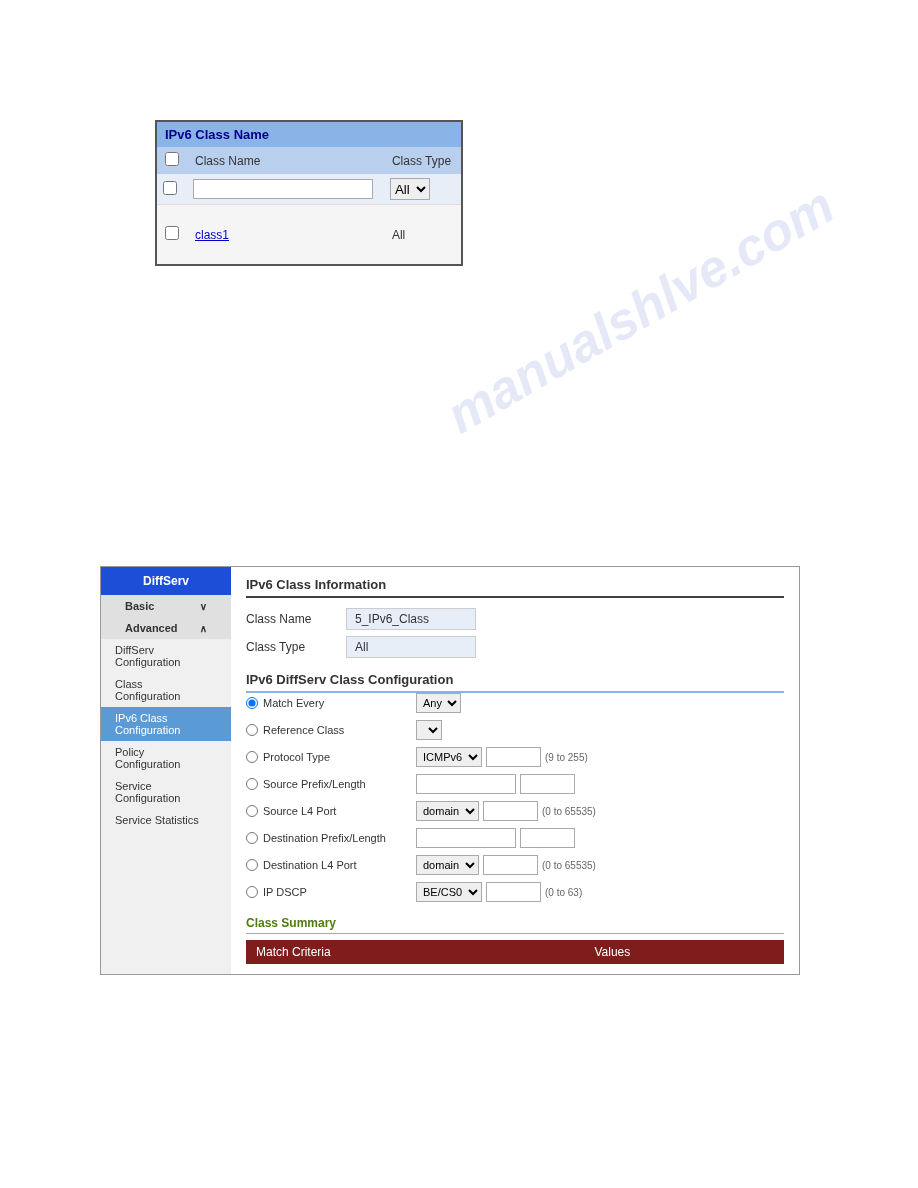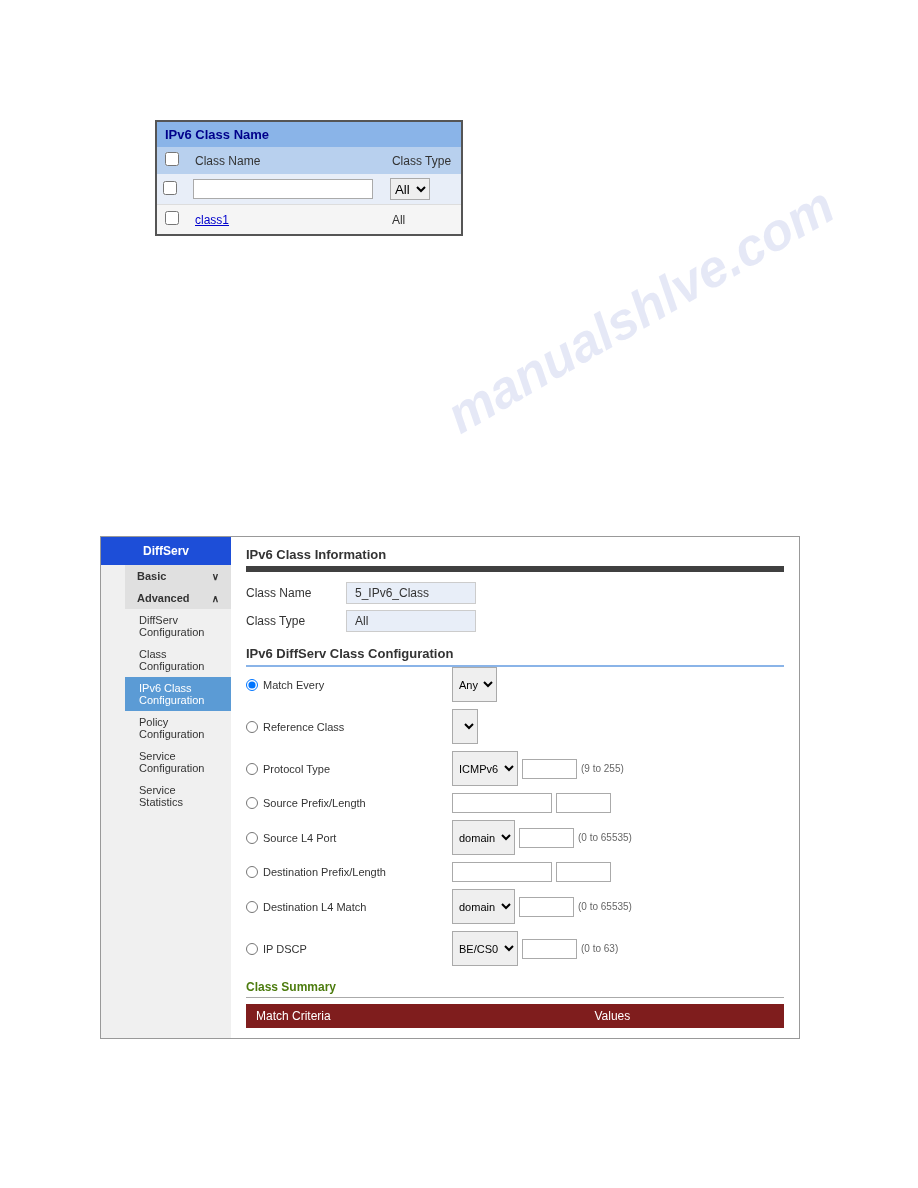--- a/index.html
+++ b/index.html
@@ -67,21 +67,21 @@
     .top-table thead th:first-child {
       width: 28px;
     }
 
     .top-table tbody tr.input-row td {
       padding: 4px 6px;
       background: #e8eef8;
     }
 
     .top-table tbody tr.data-row td {
-      padding: 6px 8px;
+      padding: 21px 8px;
       background: #f5f5f5;
       border-top: 1px solid #ddd;
     }
 
     .top-table input[type="text"] {
       width: 180px;
       height: 20px;
       border: 1px solid #aaa;
       background: #fff;
       padding: 2px 4px;
@@ -126,28 +126,27 @@
     .sidebar-title {
       background: #1d4ed8;
       color: #fff;
       text-align: center;
       padding: 7px 5px;
       font-size: 12px;
       font-weight: bold;
     }
 
     .sidebar-item {
-      padding: 5px 12px;
+      padding: 5px 24px;
       cursor: pointer;
       font-size: 11px;
       color: #333;
       display: flex;
       align-items: center;
       justify-content: space-between;
-      margin-left: 24px;
     }
 
     .sidebar-item.active {
       background: #5b9bd5;
       color: #fff;
     }
 
     .sidebar-item.section-header {
       font-weight: bold;
       background: #e0e0e0;
@@ -164,21 +163,21 @@
     
     .main-content {
       flex: 1;
       padding: 10px 15px;
     }
 
     .section-title {
       color: #333;
       font-size: 13px;
       font-weight: bold;
-      border-bottom: 6px solid #404040;
+      border-bottom: 2px solid #404040;
       padding-bottom: 4px;
       margin-bottom: 10px;
     }
 
     .info-row {
       display: flex;
       align-items: center;
       margin-bottom: 6px;
     }
 
@@ -203,21 +202,20 @@
       font-weight: bold;
       border-bottom: 2px solid #8ab4e8;
       padding-bottom: 4px;
       margin-top: 14px;
     }
 
     .config-row {
       display: flex;
       align-items: center;
       margin-bottom: 7px;
-      gap: 36px;
     }
 
     .config-row label {
       display: flex;
       align-items: center;
       width: 170px;
       font-size: 11px;
       color: #333;
       cursor: pointer;
     }
@@ -228,21 +226,21 @@
       height: 12px;
     }
 
     .config-row .controls {
       display: flex;
       align-items: center;
       gap: 4px;
     }
 
     .config-row select {
-      height: 35px;
+      height: 20px;
       font-size: 11px;
       border: 1px solid #aaa;
       padding: 0 2px;
     }
 
     .config-row input[type="text"] {
       height: 20px;
       font-size: 11px;
       border: 1px solid #aaa;
       padding: 0 3px;
@@ -454,21 +452,21 @@
         </label>
         <div class="controls">
           <input type="text" style="">
           <input type="text" class="small" style="">
         </div>
       </div>
 
       <div class="config-row">
         <label>
           <input type="radio" name="match" style="">
-          <span>Destination L4 Match</span>
+          <span>Destination L4 Port</span>
         </label>
         <div class="controls">
           <select>
             <option>domain</option>
           </select>
           <input type="text" class="small" style="">
           <span class="range-label">(0 to 65535)</span>
         </div>
       </div>
 

